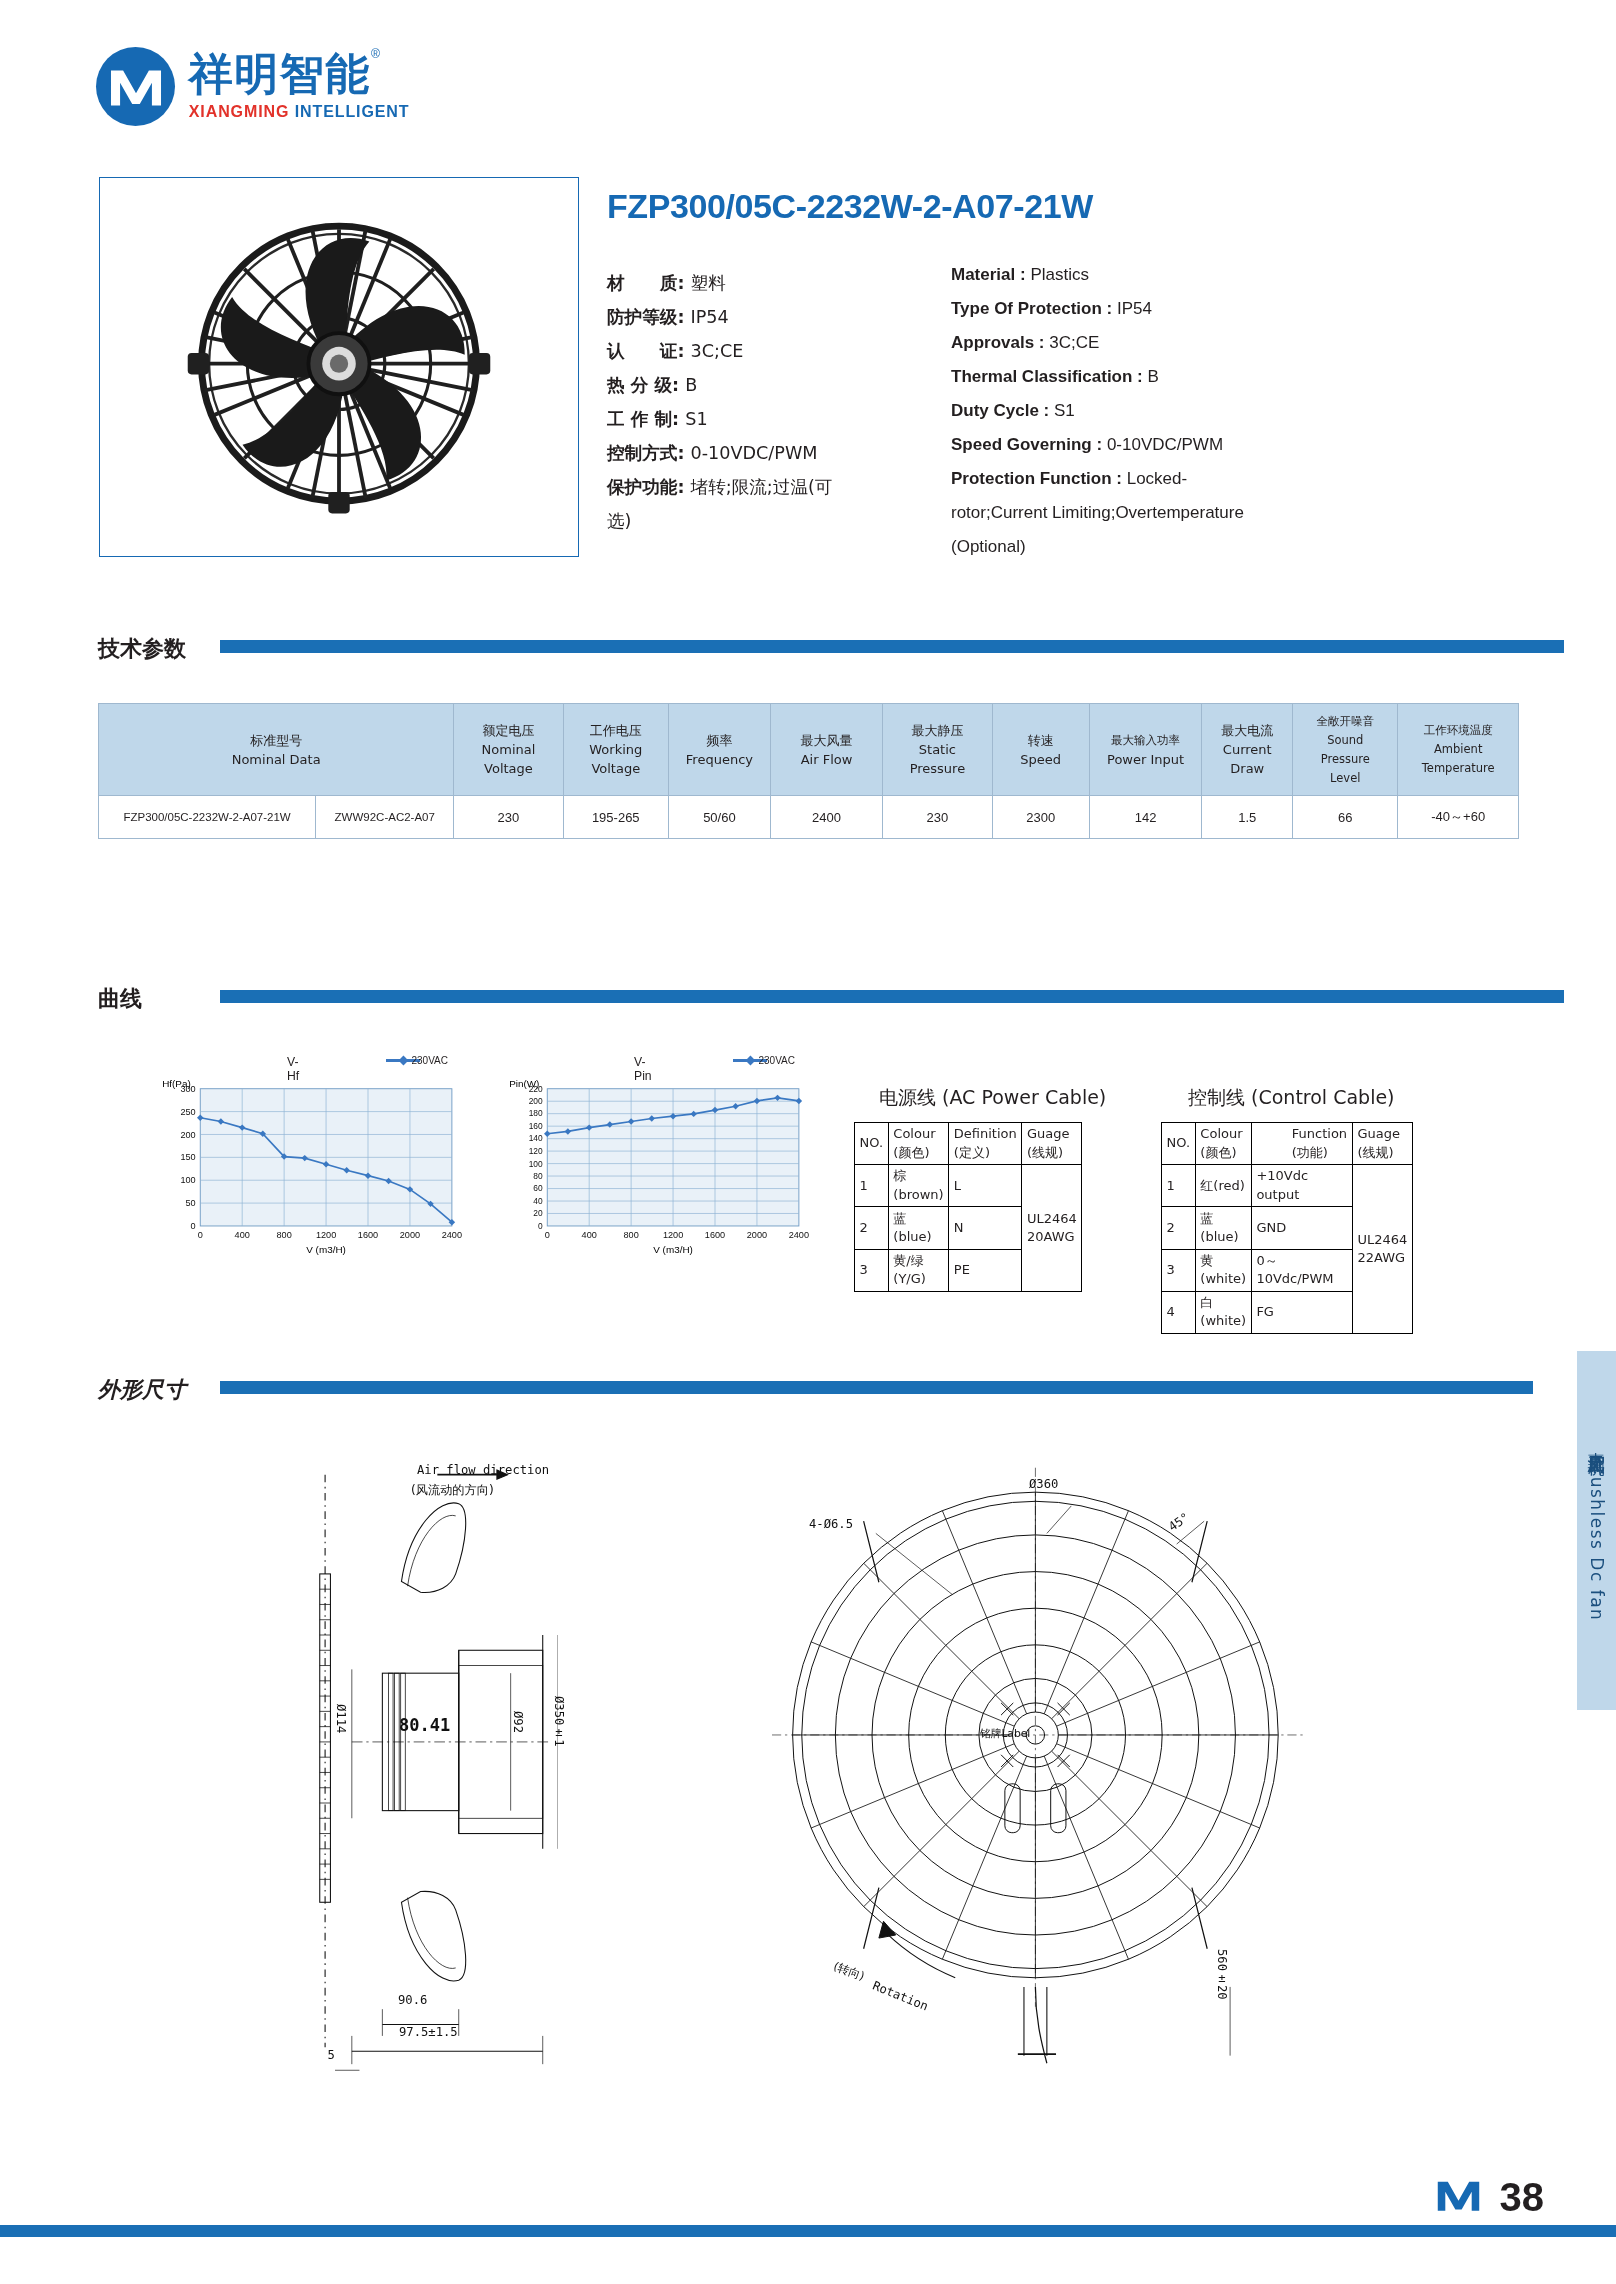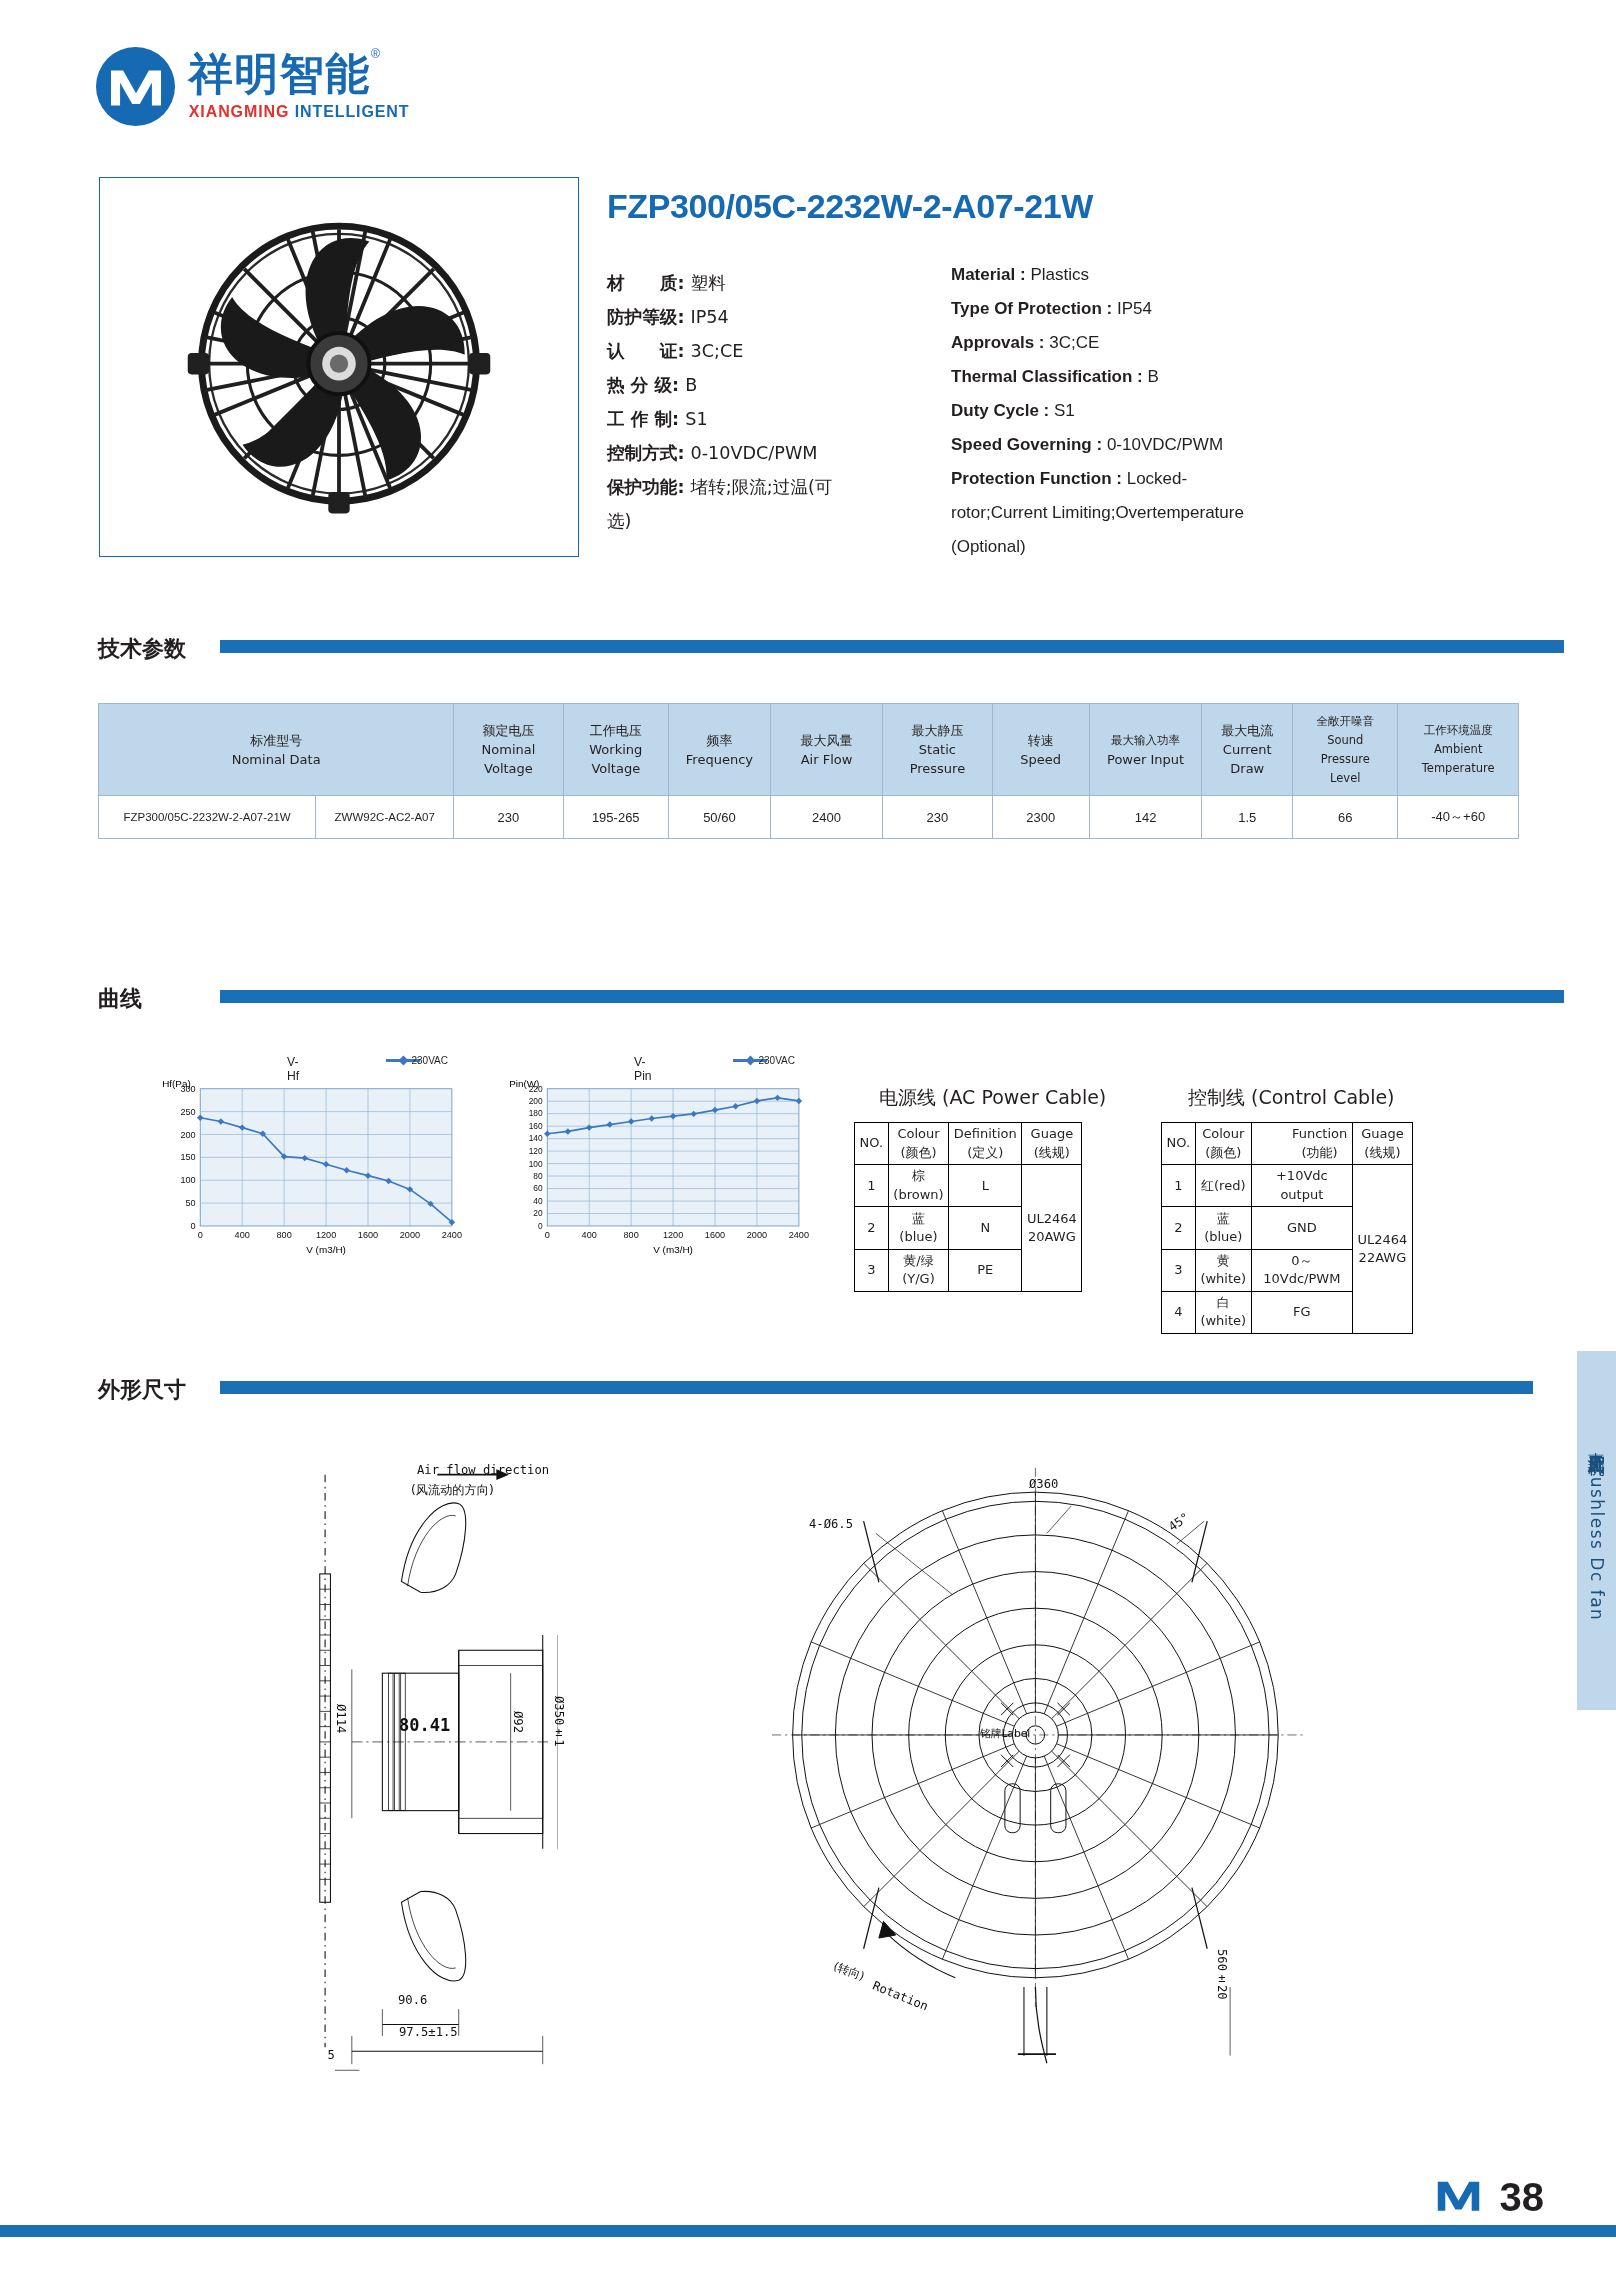--- a/index.html
+++ b/index.html
@@ -43,21 +43,21 @@
   .ttable{position:absolute;left:98px;top:703px;width:1421px;border-collapse:collapse;
     font-size:13px;text-align:center;}
   .ttable td{border:0.8px solid #9fb8cf;}
   .ttable .hdr td{background:#bfd7ea;padding:7.6px 1.5px;line-height:19px;font-family:"DejaVu Sans", sans-serif;}
   .ttable .units td{height:40px;}
   .ttable .vals td{height:40px;}
   .ttable .small{font-size:11.5px;}
 
   
   .cable-title{position:absolute;font-family:"DejaVu Sans", sans-serif;font-size:19px;}
-  .ctable{position:absolute;border-collapse:collapse;font-size:13px;text-align:center;font-family:"DejaVu Sans", sans-serif;}
+  .ctable{position:absolute;border-collapse:collapse;font-size:13px;text-align:left;font-family:"DejaVu Sans", sans-serif;}
   .ctable td{border:0.8px solid #000;padding:2.3px 4.6px;line-height:18.3px;}
 
   
   .draw{position:absolute;}
   .dtext{position:absolute;font-family:"DejaVu Sans Mono", monospace;font-size:12.2px;color:#111;}
 
   
   .sidetab{position:absolute;right:0;top:1351px;width:40px;height:359px;background:#bfd7ea;
     display:flex;align-items:center;justify-content:center;}
   .sidetab span{writing-mode:vertical-rl;font-family:"DejaVu Sans", sans-serif;font-size:17px;color:#1b4f7e;letter-spacing:1.5px;}
@@ -460,21 +460,21 @@
       <td>0～10Vdc/PWM</td>
     </tr>
     <tr>
       <td>4</td>
       <td>白(white)</td>
       <td>FG</td>
     </tr>
   </tbody>
     </table>
 
-  <div class="sec" style="top:1375px;">
+  <div class="sec" style="top:1375px;font-style:italic;">
     <div class="lbl">外形尺寸</div>
     <div class="bar" style="right:84px;"></div>
   </div>
 
   <div class="draw" style="left:306px;top:1444px;">
     <svg width="252" height="634" viewBox="0 0 330 830">
       <g stroke="#111" fill="none" stroke-width="1.4">
 
         <line x1="25" y1="40" x2="25" y2="790" stroke-dasharray="10 6 2 6"></line>
         <rect x="18" y="170" width="14" height="430"></rect>

